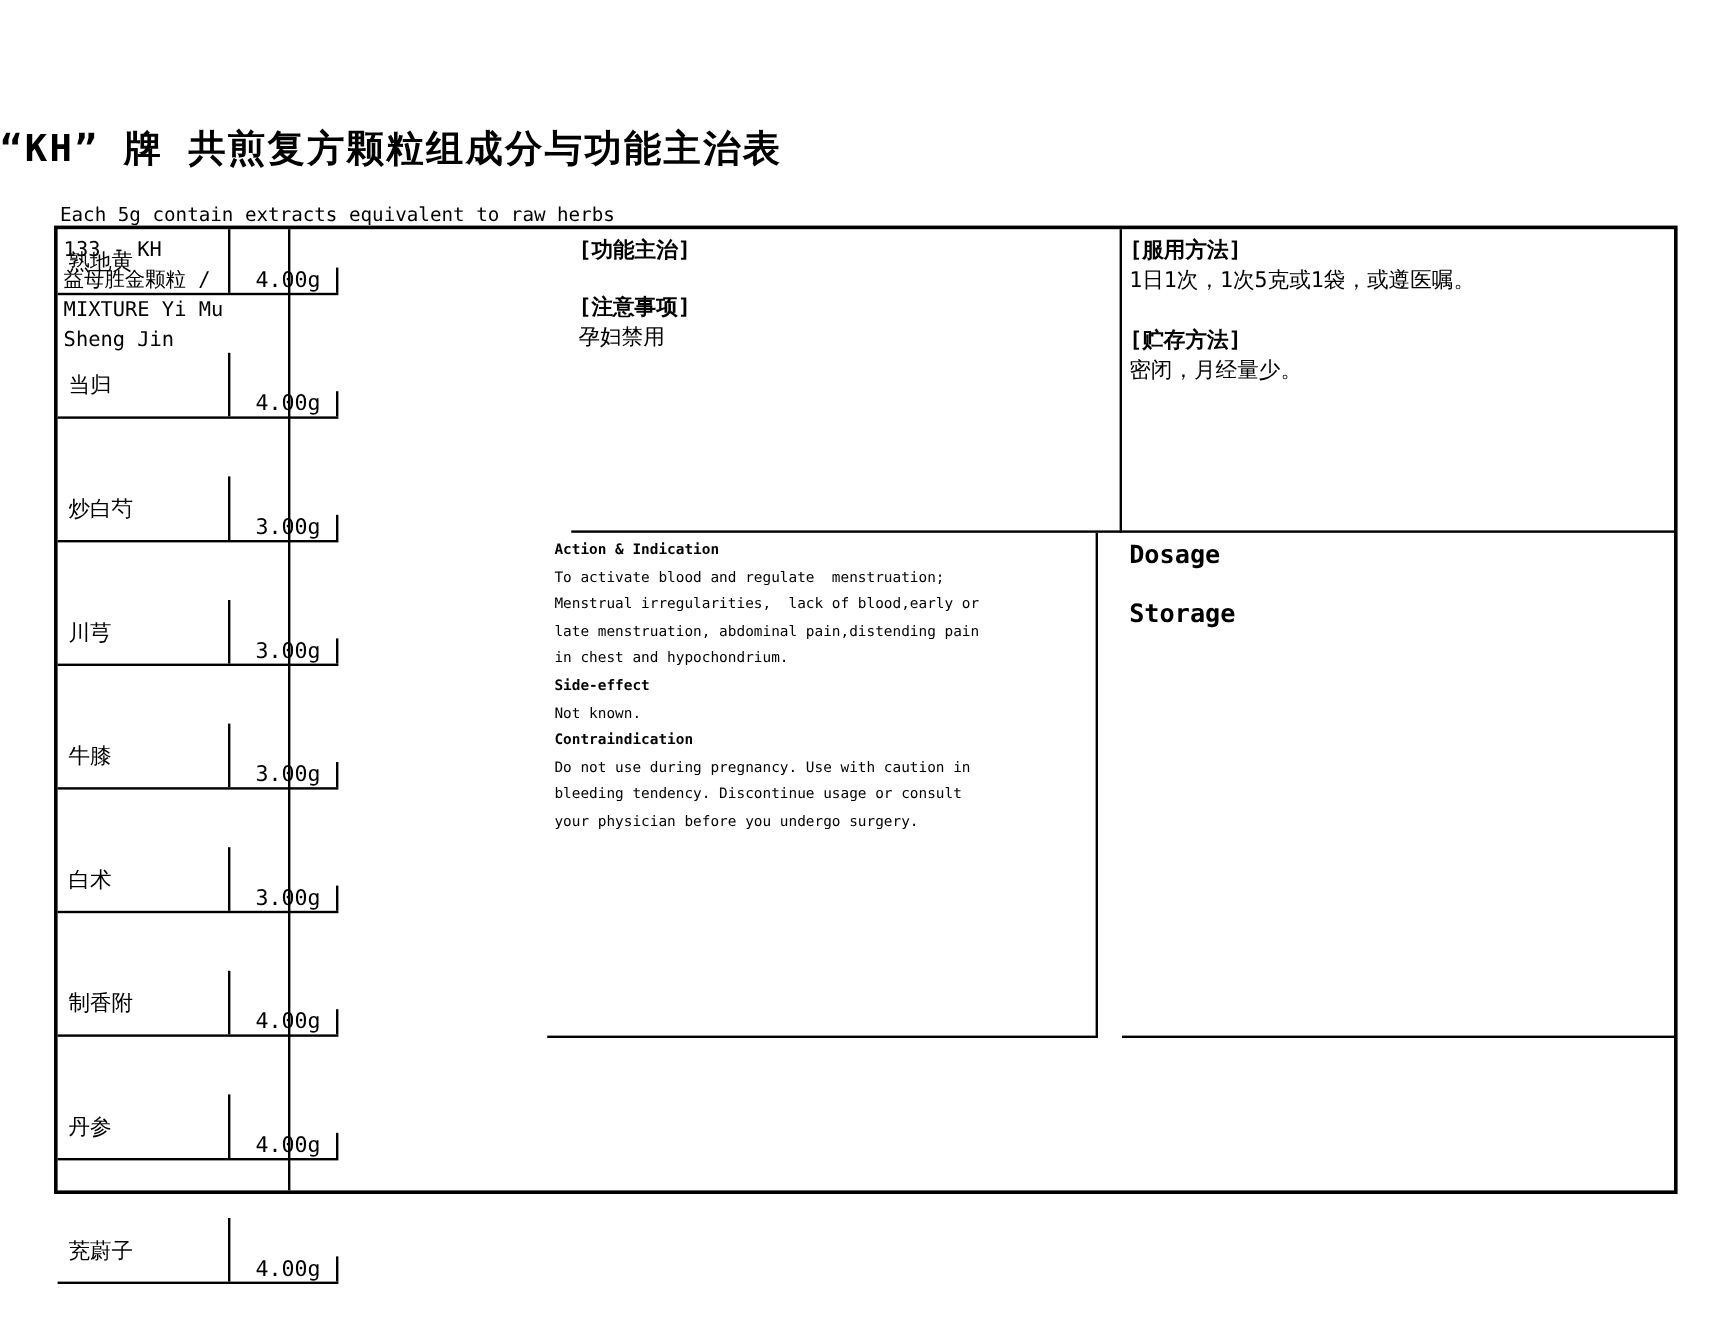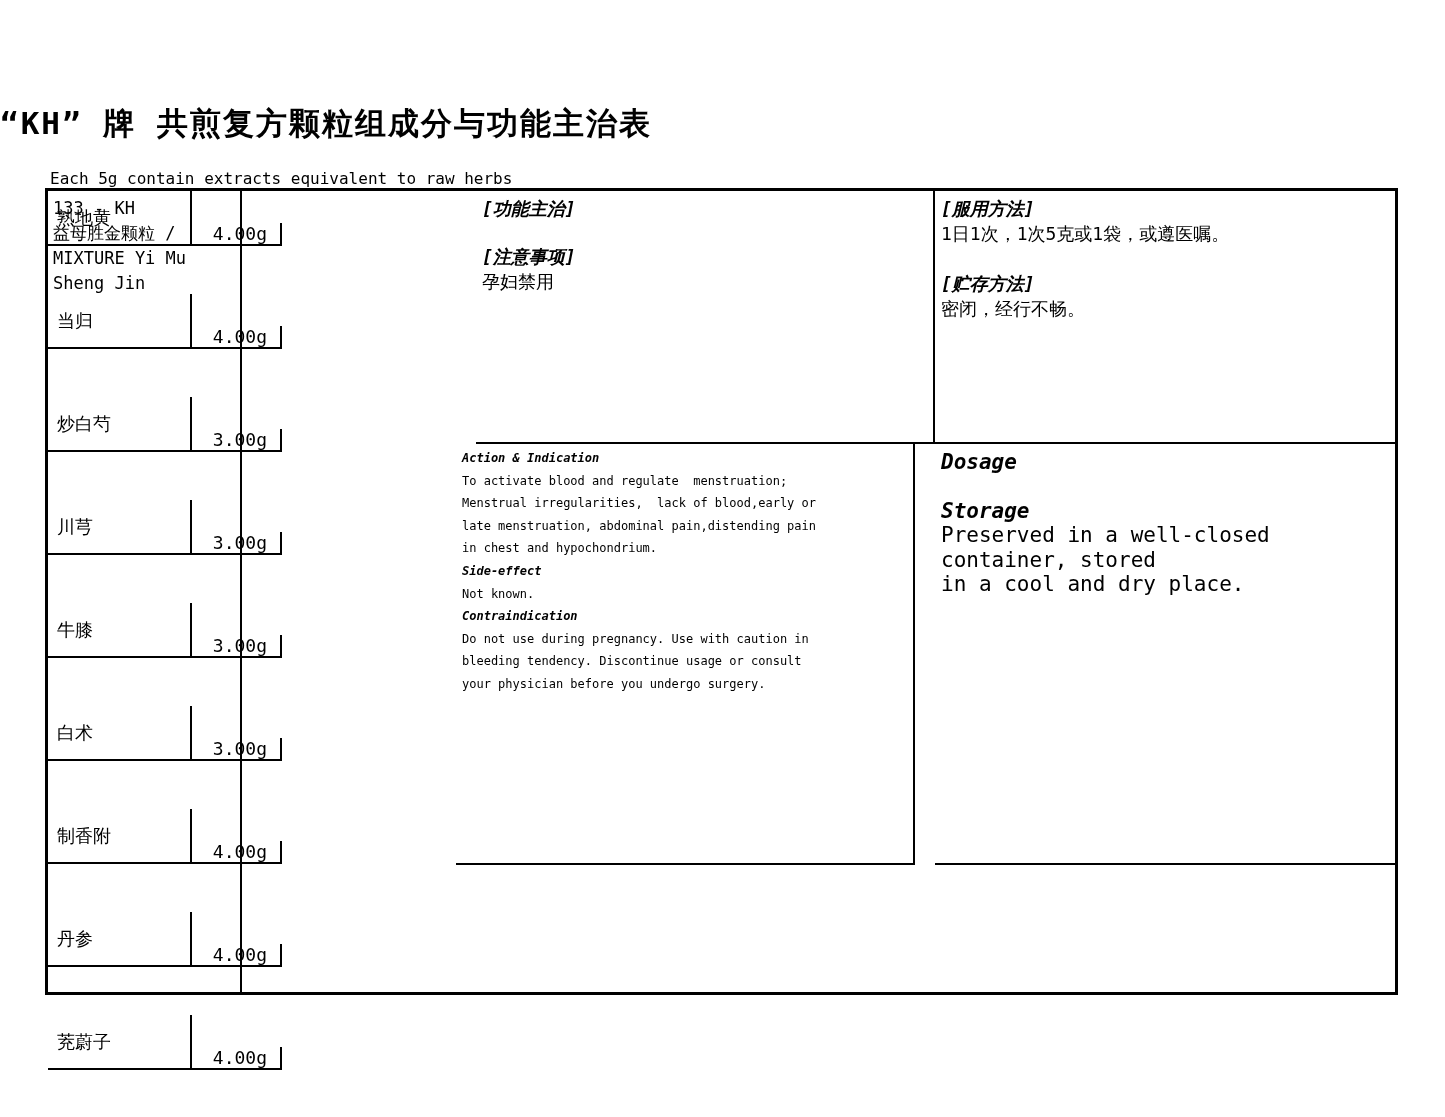--- a/index.html
+++ b/index.html
@@ -54,21 +54,21 @@
     left:408px;top:253px;width:459px;height:421px;
     border-right:2px solid #000;border-bottom:2px solid #000;
     padding:3px 6px;font-size:12px;line-height:22.6px;
   }
   .en-dos{
     left:887px;top:253px;width:460px;height:421px;
     border-bottom:2px solid #000;
     padding:6px 6px;font-size:21px;line-height:24.5px;
   }
   .bottom-merged{left:428px;top:674px;width:919px;height:127px;}
-  .hd{font-weight:bold;font-style:italic;}
+  .hd{font-weight:bold;}
   .bd{white-space:pre-wrap;}
   .gap1{margin-top:23px;}
   .gap2{margin-top:25px;}
   .gap3{margin-top:24px;}
 </style>
 </head>
 <body>
 
 <div class="title">“KH” 牌 共煎复方颗粒组成分与功能主治表</div>
 <div class="subtitle">Each 5g contain extracts equivalent to raw herbs</div>
@@ -162,39 +162,37 @@
   <div class="cell cn-ind">
     <div class="hd">[功能主治]</div>
     <div class="hd gap1">[注意事项]</div>
     <div class="bd">孕妇禁用</div>
   </div>
 
   <div class="cell cn-use">
     <div class="hd">[服用方法]</div>
     <div class="bd">1日1次，1次5克或1袋，或遵医嘱。</div>
     <div class="hd gap2">[贮存方法]</div>
-    <div class="bd">密闭，经行不畅。</div>
+    <div class="bd">密闭，月经量少。</div>
   </div>
 
   <div class="cell en-act">
     <div class="hd">Action &amp; Indication</div>
     <div class="bd">To activate blood and regulate  menstruation;
 Menstrual irregularities,  lack of blood,early or
 late menstruation, abdominal pain,distending pain
 in chest and hypochondrium.</div>
     <div class="hd">Side-effect</div>
     <div class="bd">Not known.</div>
     <div class="hd">Contraindication</div>
     <div class="bd">Do not use during pregnancy. Use with caution in
 bleeding tendency. Discontinue usage or consult
 your physician before you undergo surgery.</div>
   </div>
 
   <div class="cell en-dos">
     <div class="hd">Dosage</div>
     <div class="hd gap3">Storage</div>
-    <div class="bd">Preserved in a well-closed container, stored
-in a cool and dry place.</div>
   </div>
 
   <div class="cell bottom-merged"></div>
 
 </div>
 
 </body></html>

